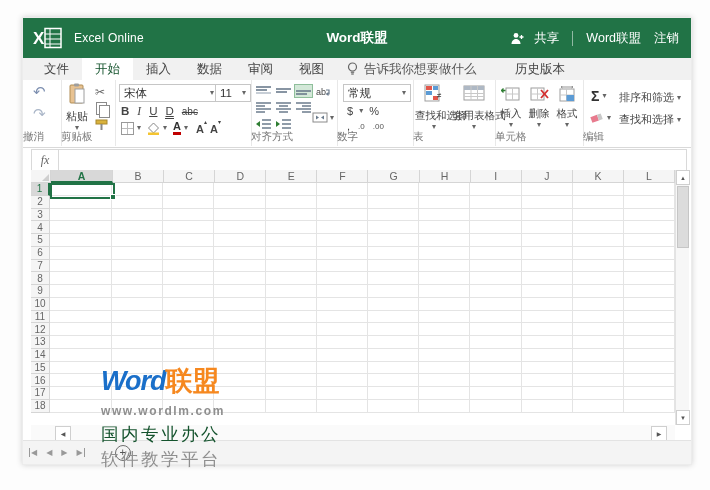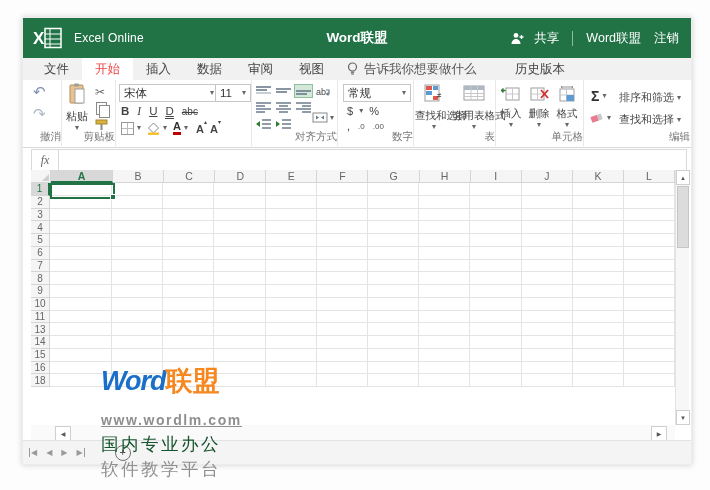--- a/index.html
+++ b/index.html
@@ -12,28 +12,28 @@
   .appname{margin-left:11px;font-size:12px;letter-spacing:.2px;}
   .doc-title{position:absolute;left:50%;transform:translateX(-50%);font-size:13.5px;font-weight:bold;}
   .tb-right{position:absolute;right:12px;top:0;height:40px;display:flex;align-items:center;gap:13px;font-size:12.5px;}
   .share{display:flex;align-items:center;gap:9px;cursor:pointer;}
   .sep-v{width:1px;height:15px;background:rgba(255,255,255,.5);}
   .tb-link{cursor:pointer;}
 
   
   .tabrow{position:absolute;top:40px;left:0;right:0;height:22px;background:#f1f1f1;border-bottom:1px solid #e2e2e2;display:flex;align-items:stretch;padding-left:8px;}
   .mtab{padding:0 13px;display:flex;align-items:center;font-size:12.5px;color:#444;cursor:pointer;}
-  .mtab.active{background:#fff;color:#ef4444;}
+  .mtab.active{background:#fff;color:#14532d;}
   .tellme{display:flex;align-items:center;gap:6px;color:#555;padding:0 10px;font-size:12.5px;cursor:pointer;}
   .history{position:absolute;right:126px;top:0;height:22px;display:flex;align-items:center;font-size:12.5px;color:#444;cursor:pointer;}
 
   
   .ribbon{position:absolute;top:62px;left:0;right:0;height:67px;background:#fff;border-bottom:1px solid #d9d9d9;}
   .rgroup{position:absolute;top:0;height:66px;border-right:1px solid #e8e8e8;}
-  .rg-label{position:absolute;bottom:2px;left:0;right:0;text-align:right;font-size:10.5px;color:#777;margin-left:12px;}
+  .rg-label{position:absolute;bottom:2px;left:0;right:0;text-align:left;font-size:10.5px;color:#777;}
   .icbtn{position:absolute;display:flex;align-items:center;justify-content:center;cursor:pointer;color:#555;}
   .glyph-und{font-size:15px;color:#7d8fb0;line-height:1;}
   .glyph-red{font-size:15px;color:#aab6c8;line-height:1;}
   .paste{position:absolute;left:3px;top:3px;width:26px;text-align:center;cursor:pointer;}
   .paste .txt{font-size:11px;color:#444;margin-top:1px;}
   .dd{font-size:8px;color:#666;line-height:1;}
   .cutg{font-size:12px;color:#666;}
   .copy-ic{position:relative;width:9px;height:11px;border:1px solid #8a8a8a;background:#fff;}
   .copy-ic::before{content:"";position:absolute;left:2px;top:2px;width:9px;height:11px;border:1px solid #8a8a8a;background:#fff;}
   .combo{display:flex;align-items:center;justify-content:space-between;border:1px solid #c6c6c6;background:#fff;height:16px;padding:0 4px;font-size:11.5px;color:#333;cursor:pointer;}
@@ -99,21 +99,21 @@
   .stabs{display:flex;align-items:stretch;}
   .stab{padding:0 15px;display:flex;align-items:center;font-size:12px;color:#555;cursor:pointer;border-right:1px solid #d6d6d6;}
   .stab.active{color:#217346;font-weight:bold;border-bottom:2px solid #217346;border-right:1px solid #d6d6d6;}
   .addsheet{width:14px;height:14px;border:1px solid #6f6f6f;border-radius:50%;display:flex;align-items:center;justify-content:center;font-size:11px;color:#555;margin:auto 0 auto 14px;cursor:pointer;line-height:1;}
 
   
   .wm{position:absolute;left:78px;top:350px;width:160px;pointer-events:none;z-index:60;line-height:1;}
   .wm-logo{font-size:27px;font-weight:bold;white-space:nowrap;}
   .wm-word{color:#1a6fc9;font-style:italic;letter-spacing:-1px;}
   .wm-league{color:#f6881f;}
-  .wm-url{font-size:14px;color:#8f8f8f;font-weight:bold;letter-spacing:1.6px;margin-top:18px;text-decoration:underline;}
+  .wm-url{font-size:12px;color:#8f8f8f;font-weight:bold;letter-spacing:1.6px;margin-top:10px;}
   .wm-l1{font-size:17.5px;color:#14532d;letter-spacing:2.5px;margin-top:9px;white-space:nowrap;}
   .wm-l2{font-size:17.5px;color:#8f8f8f;letter-spacing:2.5px;margin-top:7px;white-space:nowrap;}
 </style>
 </head>
 <body>
 
 <div class="window">
 
   <div class="titlebar">
     <div class="logo">
@@ -591,20 +591,35 @@
             <div class="cell"></div>
             <div class="cell"></div>
             <div class="cell"></div>
             <div class="cell"></div>
             <div class="cell"></div>
             <div class="cell"></div>
             <div class="cell"></div>
             <div class="cell"></div>
           </div>
           <div class="grow">
+            <div class="rowh">12</div>
+            <div class="cell a"></div>
+            <div class="cell"></div>
+            <div class="cell"></div>
+            <div class="cell"></div>
+            <div class="cell"></div>
+            <div class="cell"></div>
+            <div class="cell"></div>
+            <div class="cell"></div>
+            <div class="cell"></div>
+            <div class="cell"></div>
+            <div class="cell"></div>
+            <div class="cell"></div>
+          </div>
+          <div class="grow">
             <div class="rowh">13</div>
             <div class="cell a"></div>
             <div class="cell"></div>
             <div class="cell"></div>
             <div class="cell"></div>
             <div class="cell"></div>
             <div class="cell"></div>
             <div class="cell"></div>
             <div class="cell"></div>
             <div class="cell"></div>
@@ -637,20 +652,35 @@
             <div class="cell"></div>
             <div class="cell"></div>
             <div class="cell"></div>
             <div class="cell"></div>
             <div class="cell"></div>
             <div class="cell"></div>
             <div class="cell"></div>
           </div>
           <div class="grow">
             <div class="rowh">16</div>
+            <div class="cell a"></div>
+            <div class="cell"></div>
+            <div class="cell"></div>
+            <div class="cell"></div>
+            <div class="cell"></div>
+            <div class="cell"></div>
+            <div class="cell"></div>
+            <div class="cell"></div>
+            <div class="cell"></div>
+            <div class="cell"></div>
+            <div class="cell"></div>
+            <div class="cell"></div>
+          </div>
+          <div class="grow">
+            <div class="rowh">17</div>
             <div class="cell a"></div>
             <div class="cell"></div>
             <div class="cell"></div>
             <div class="cell"></div>
             <div class="cell"></div>
             <div class="cell"></div>
             <div class="cell"></div>
             <div class="cell"></div>
             <div class="cell"></div>
             <div class="cell"></div>

